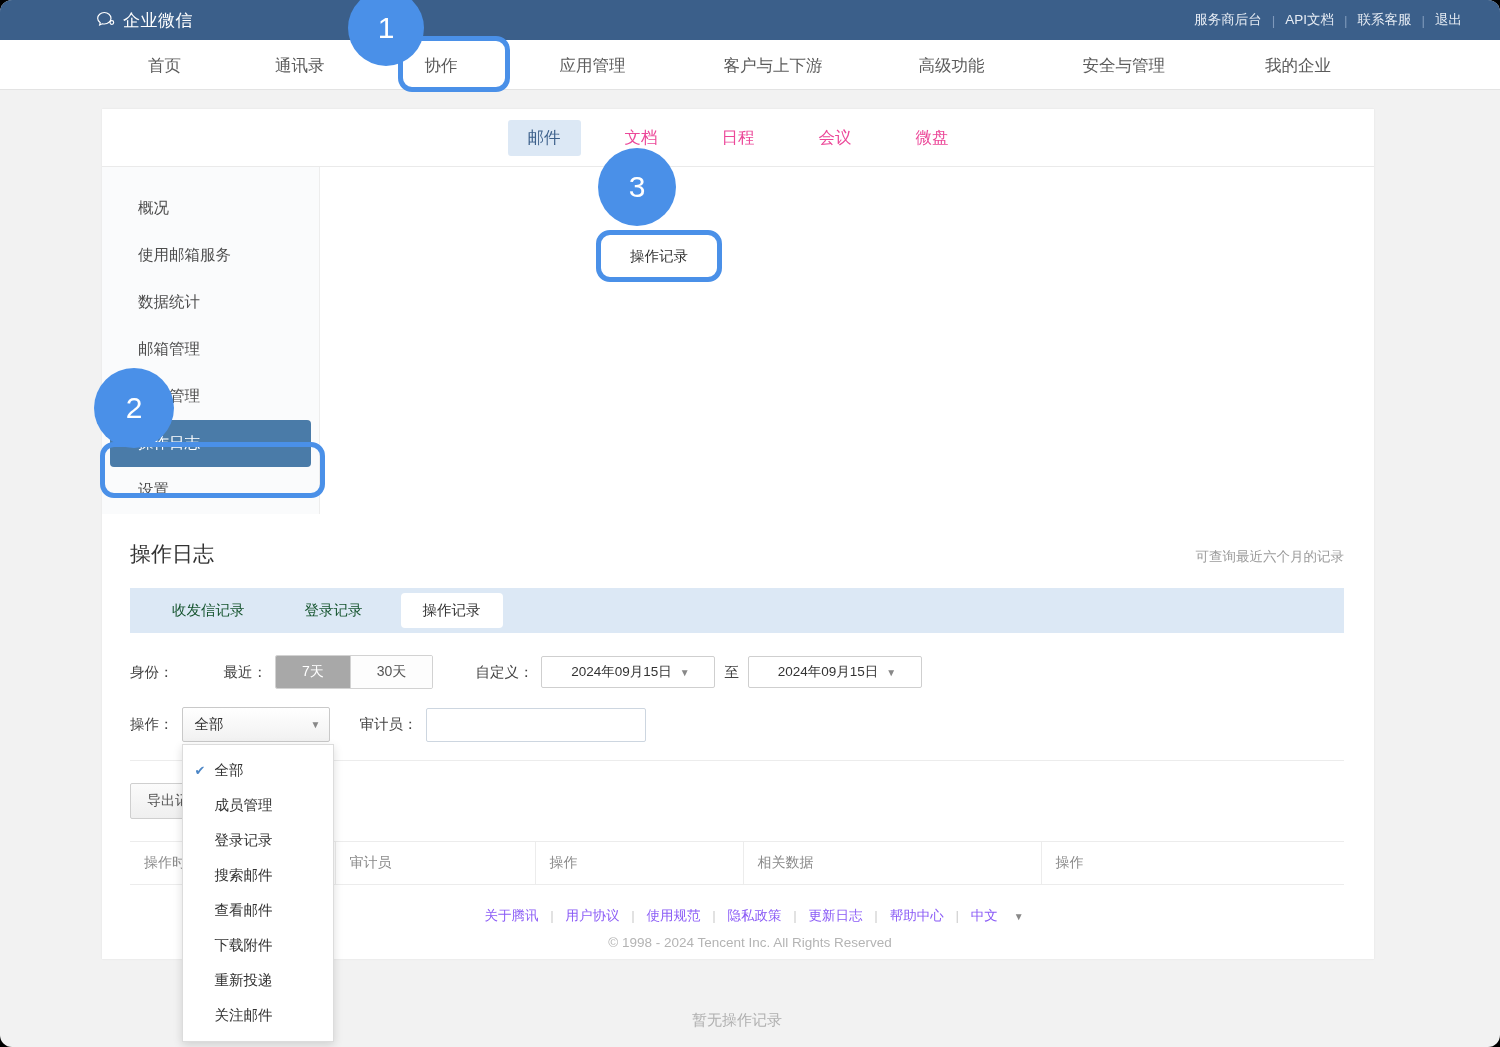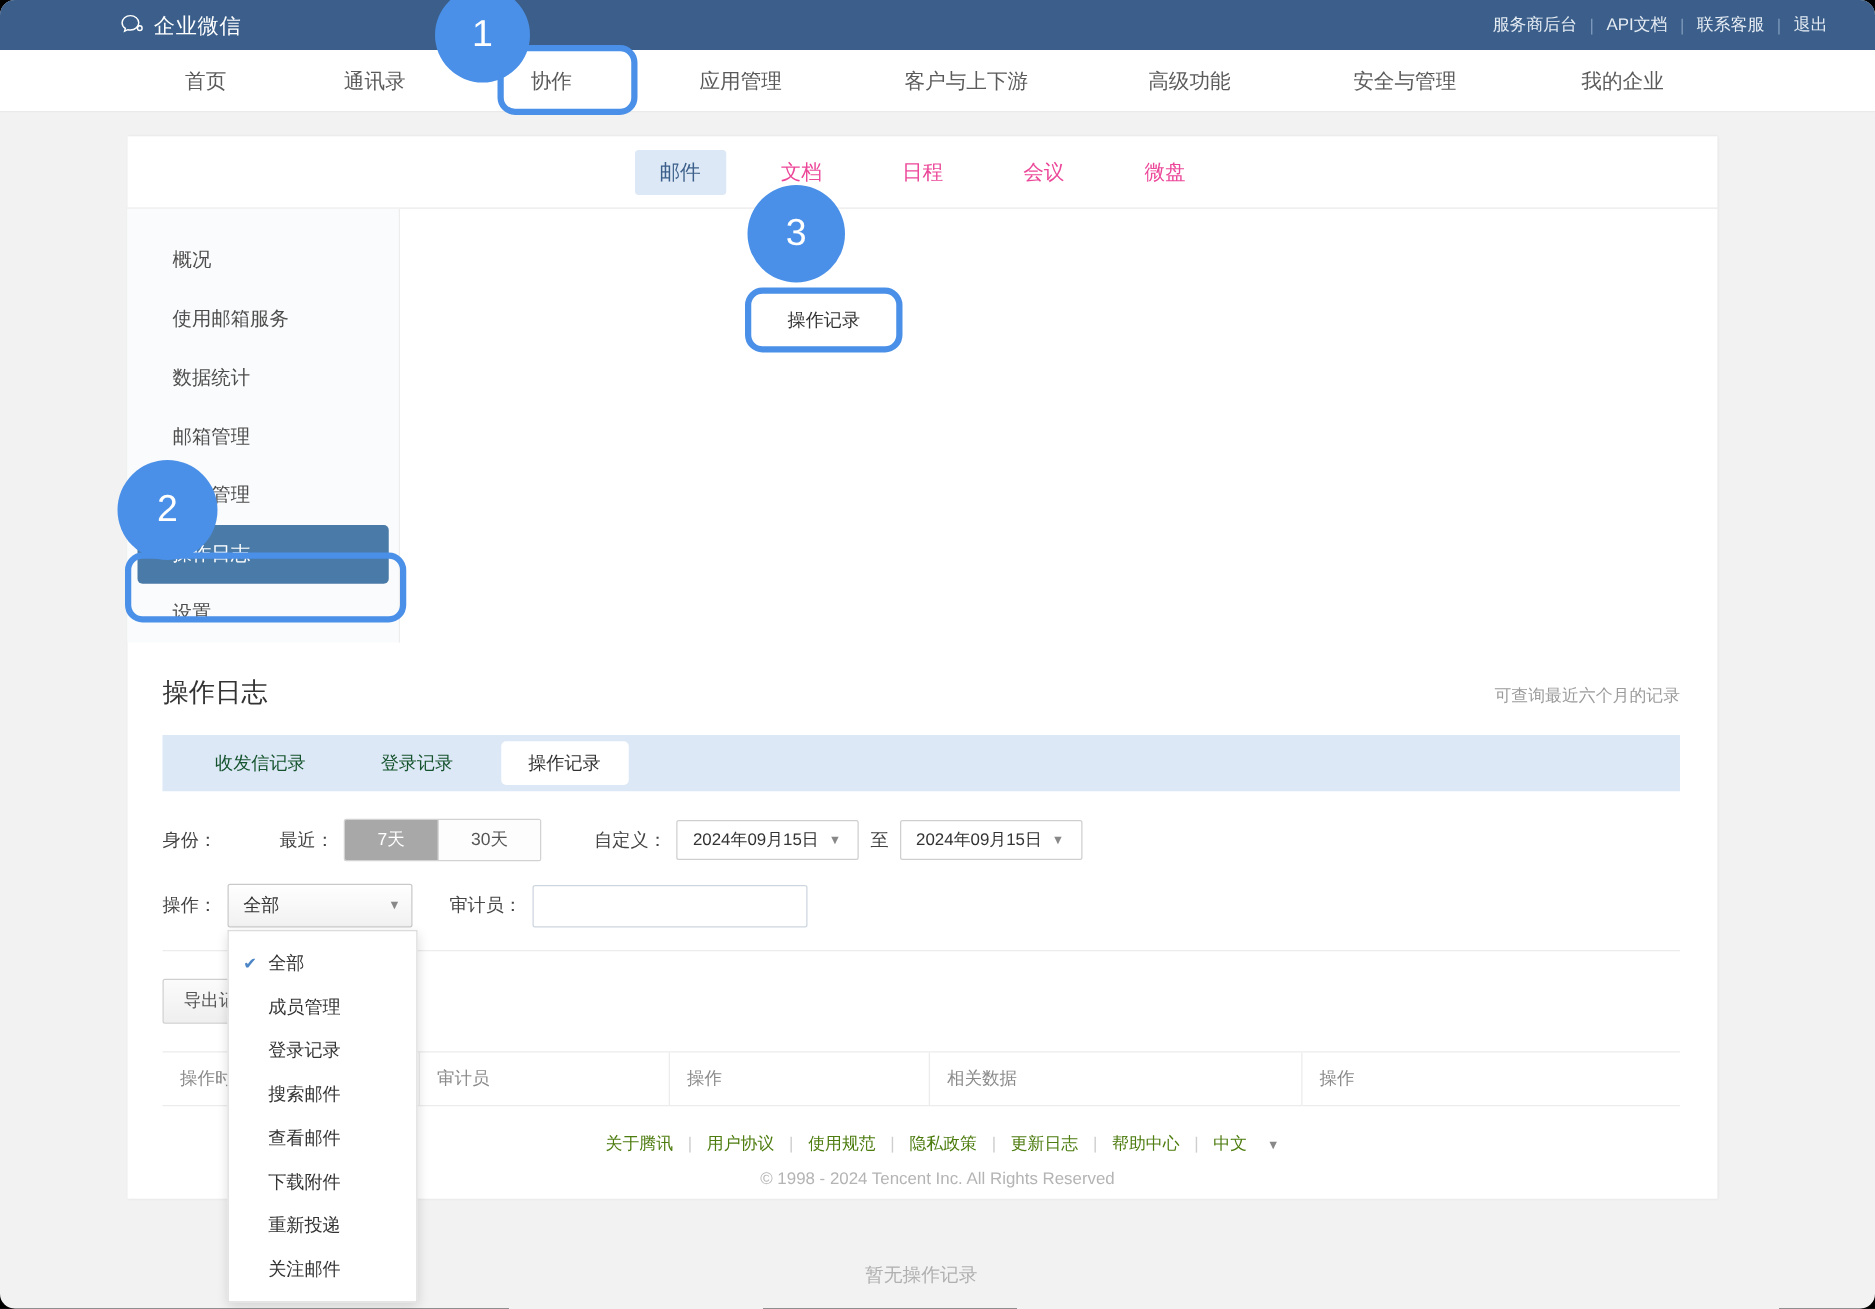--- a/index.html
+++ b/index.html
@@ -115,23 +115,23 @@
   .seg-btn {
     font-size: 14px; color: #555; background: #fdfdfd;
     padding: 7px 26px; cursor: pointer; border-right: 1px solid #d2d2d2;
   }
   .seg-btn:last-child { border-right: none; }
   .seg-btn.on { background: #a8a8a8; color: #fff; }
   .gap-lg { width: 42px; }
   .gap-md { width: 30px; }
 
   .datefield {
-    display: flex; align-items: center; justify-content: flex-start;
+    display: flex; align-items: center; justify-content: center;
     border: 1px solid #cfcfcf; border-radius: 2px; background: #fff;
-    padding: 6px 8px 6px 12px; width: 146px;
+    padding: 6px 8px 6px 12px; width: 174px;
     font-size: 13.5px; color: #333; cursor: pointer;
   }
   .caret { color: #888; font-size: 10px; margin-left: 8px; }
   .zhi { font-size: 14.5px; color: #444; margin: 0 9px; }
 
   .select-wrap { position: relative; }
   .selectbox {
     display: flex; align-items: center; justify-content: space-between;
     width: 148px; padding: 7px 8px 7px 12px;
     border: 1px solid #c9c9c9; border-radius: 2px;
@@ -175,21 +175,21 @@
   .table th:first-child { border-left: none; }
   .empty {
     text-align: center; color: #b0b0b0; font-size: 15px; padding-top: 126px;
   }
 
   
   .footer {
     position: absolute; bottom: 14px; left: 0; width: 1500px;
     text-align: center; color: #adadad; font-size: 13.5px; line-height: 26px;
   }
-  .footer a { color: #4d7c0f; text-decoration: none; padding: 0 8px; text-align: right; }
+  .footer a { color: #8b5cf6; text-decoration: none; padding: 0 8px; text-align: right; }
   .footer .sep { color: #cecece; }
   .copy { font-size: 13.5px; color: #b4b4b4; }
 
   
   .badge {
     position: absolute; border-radius: 50%;
     background: #4a90e8; color: #fff;
     display: flex; align-items: center; justify-content: center;
     font-size: 30px; z-index: 200;
   }

